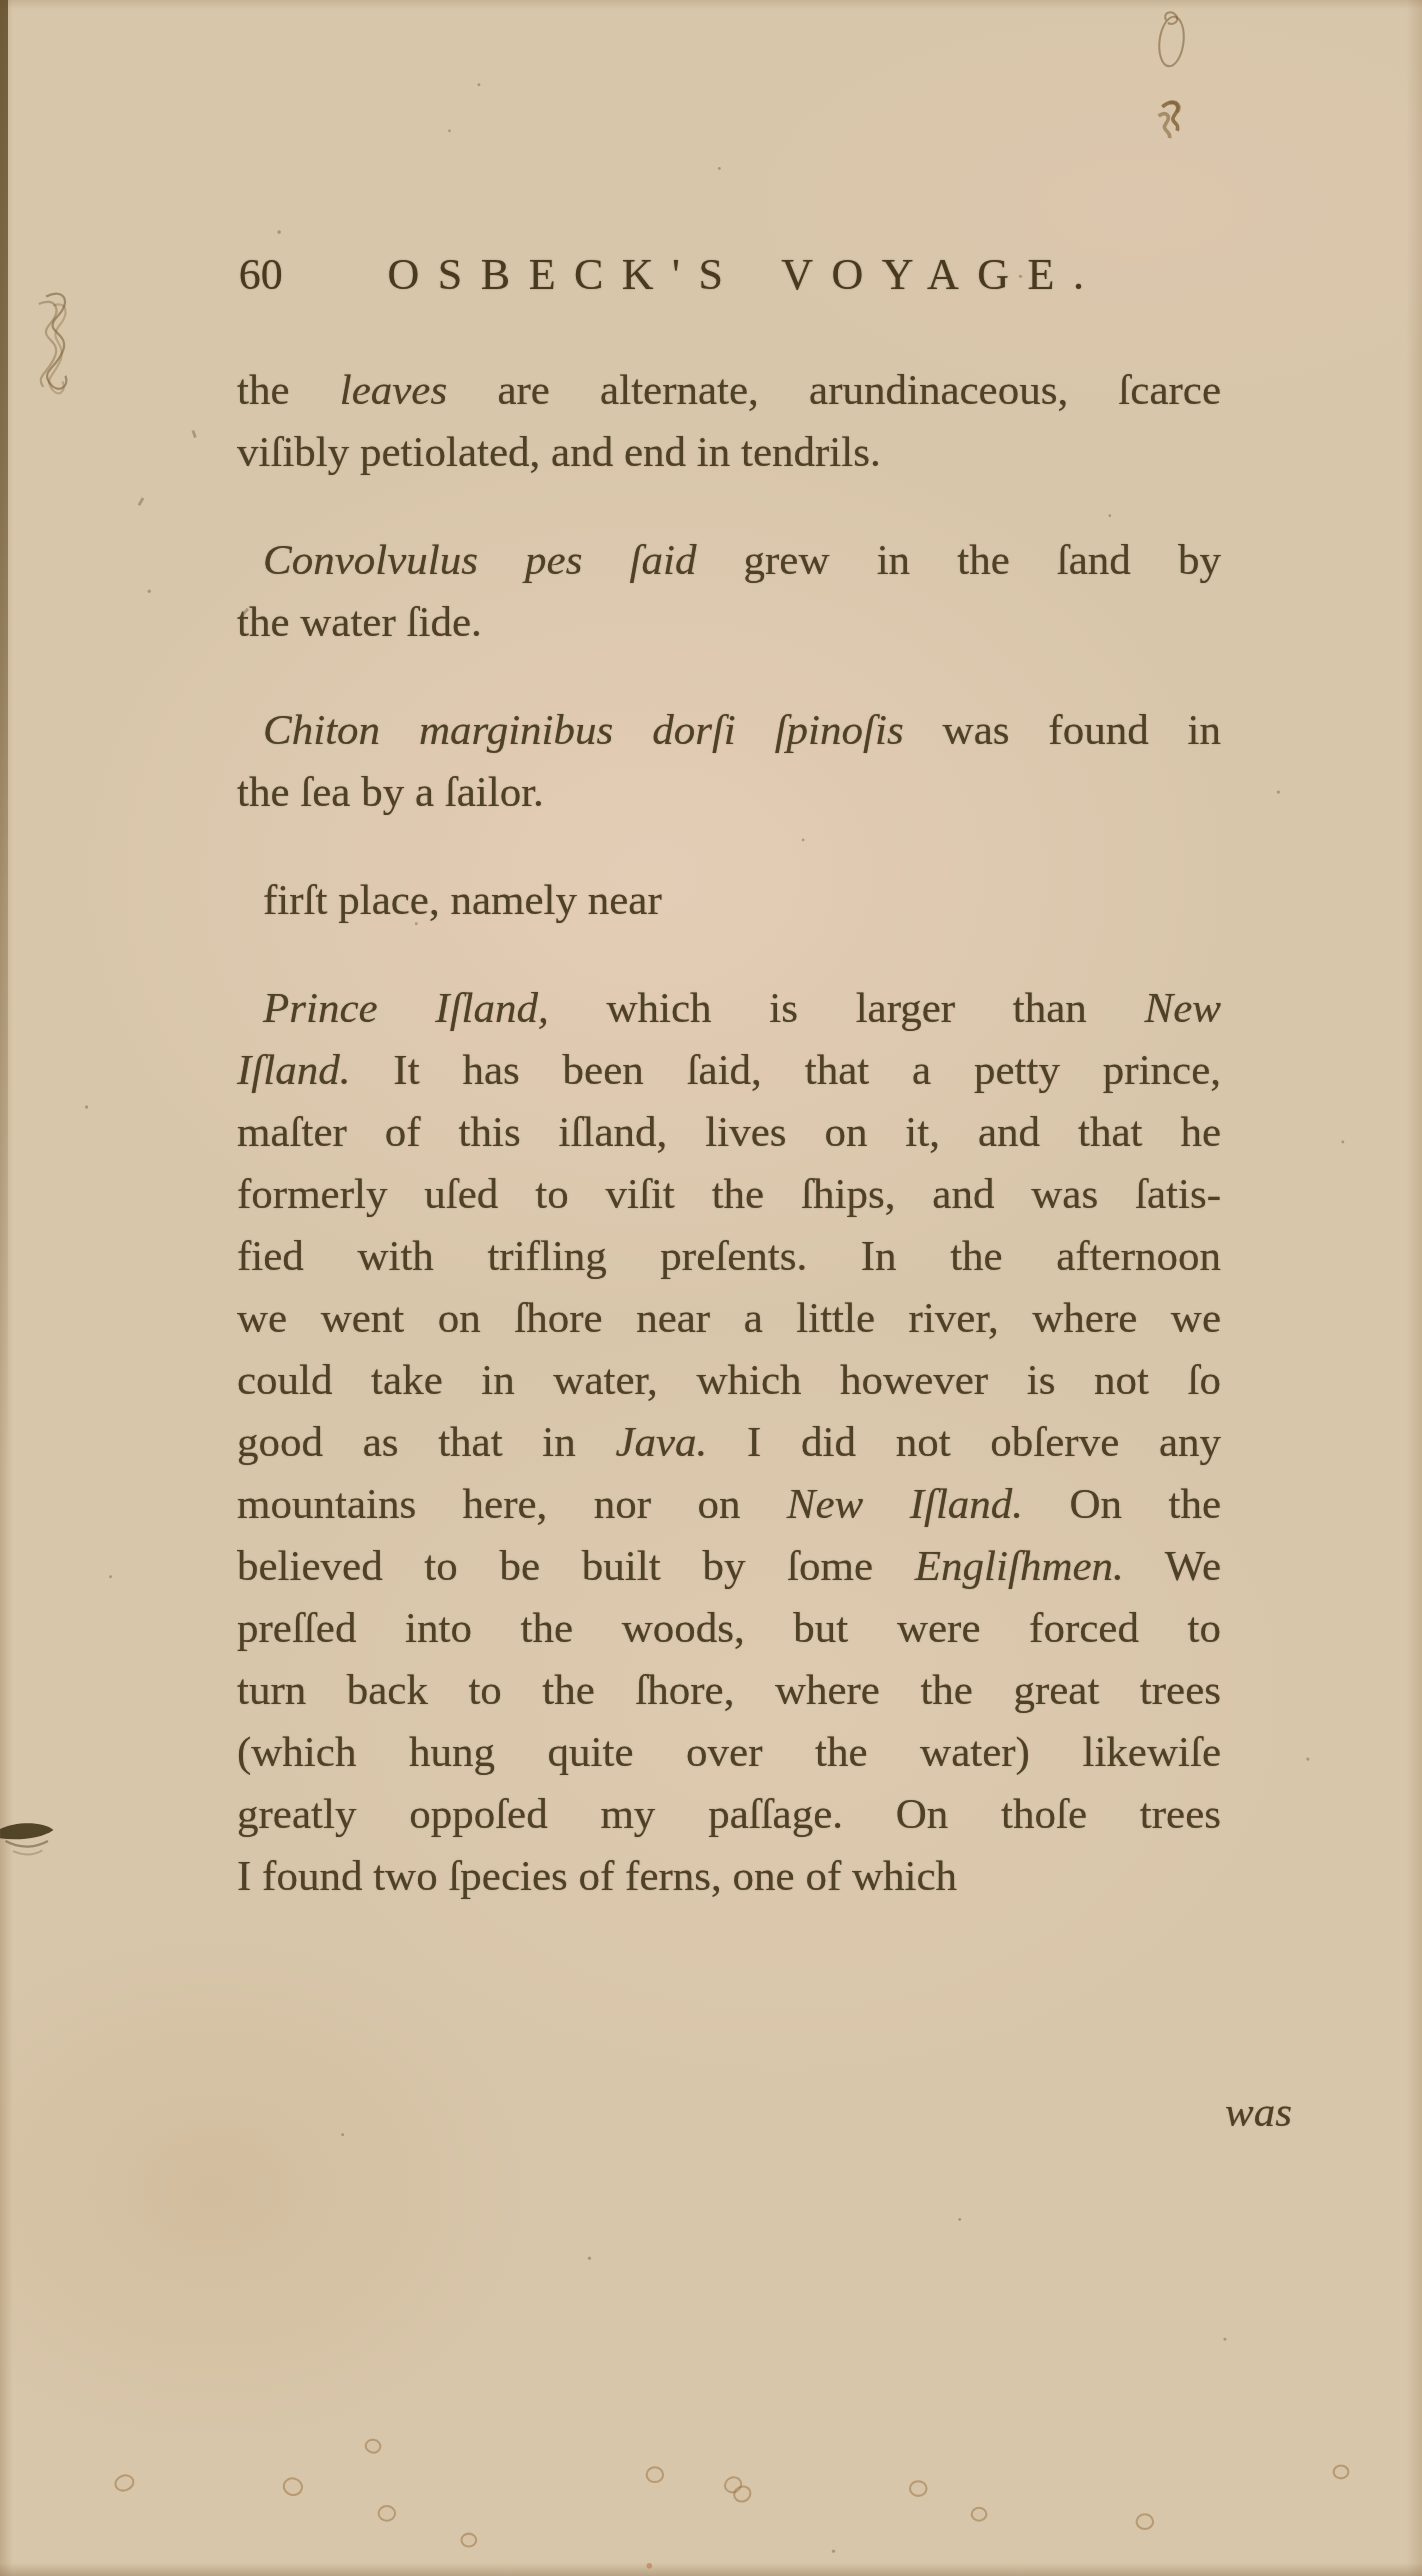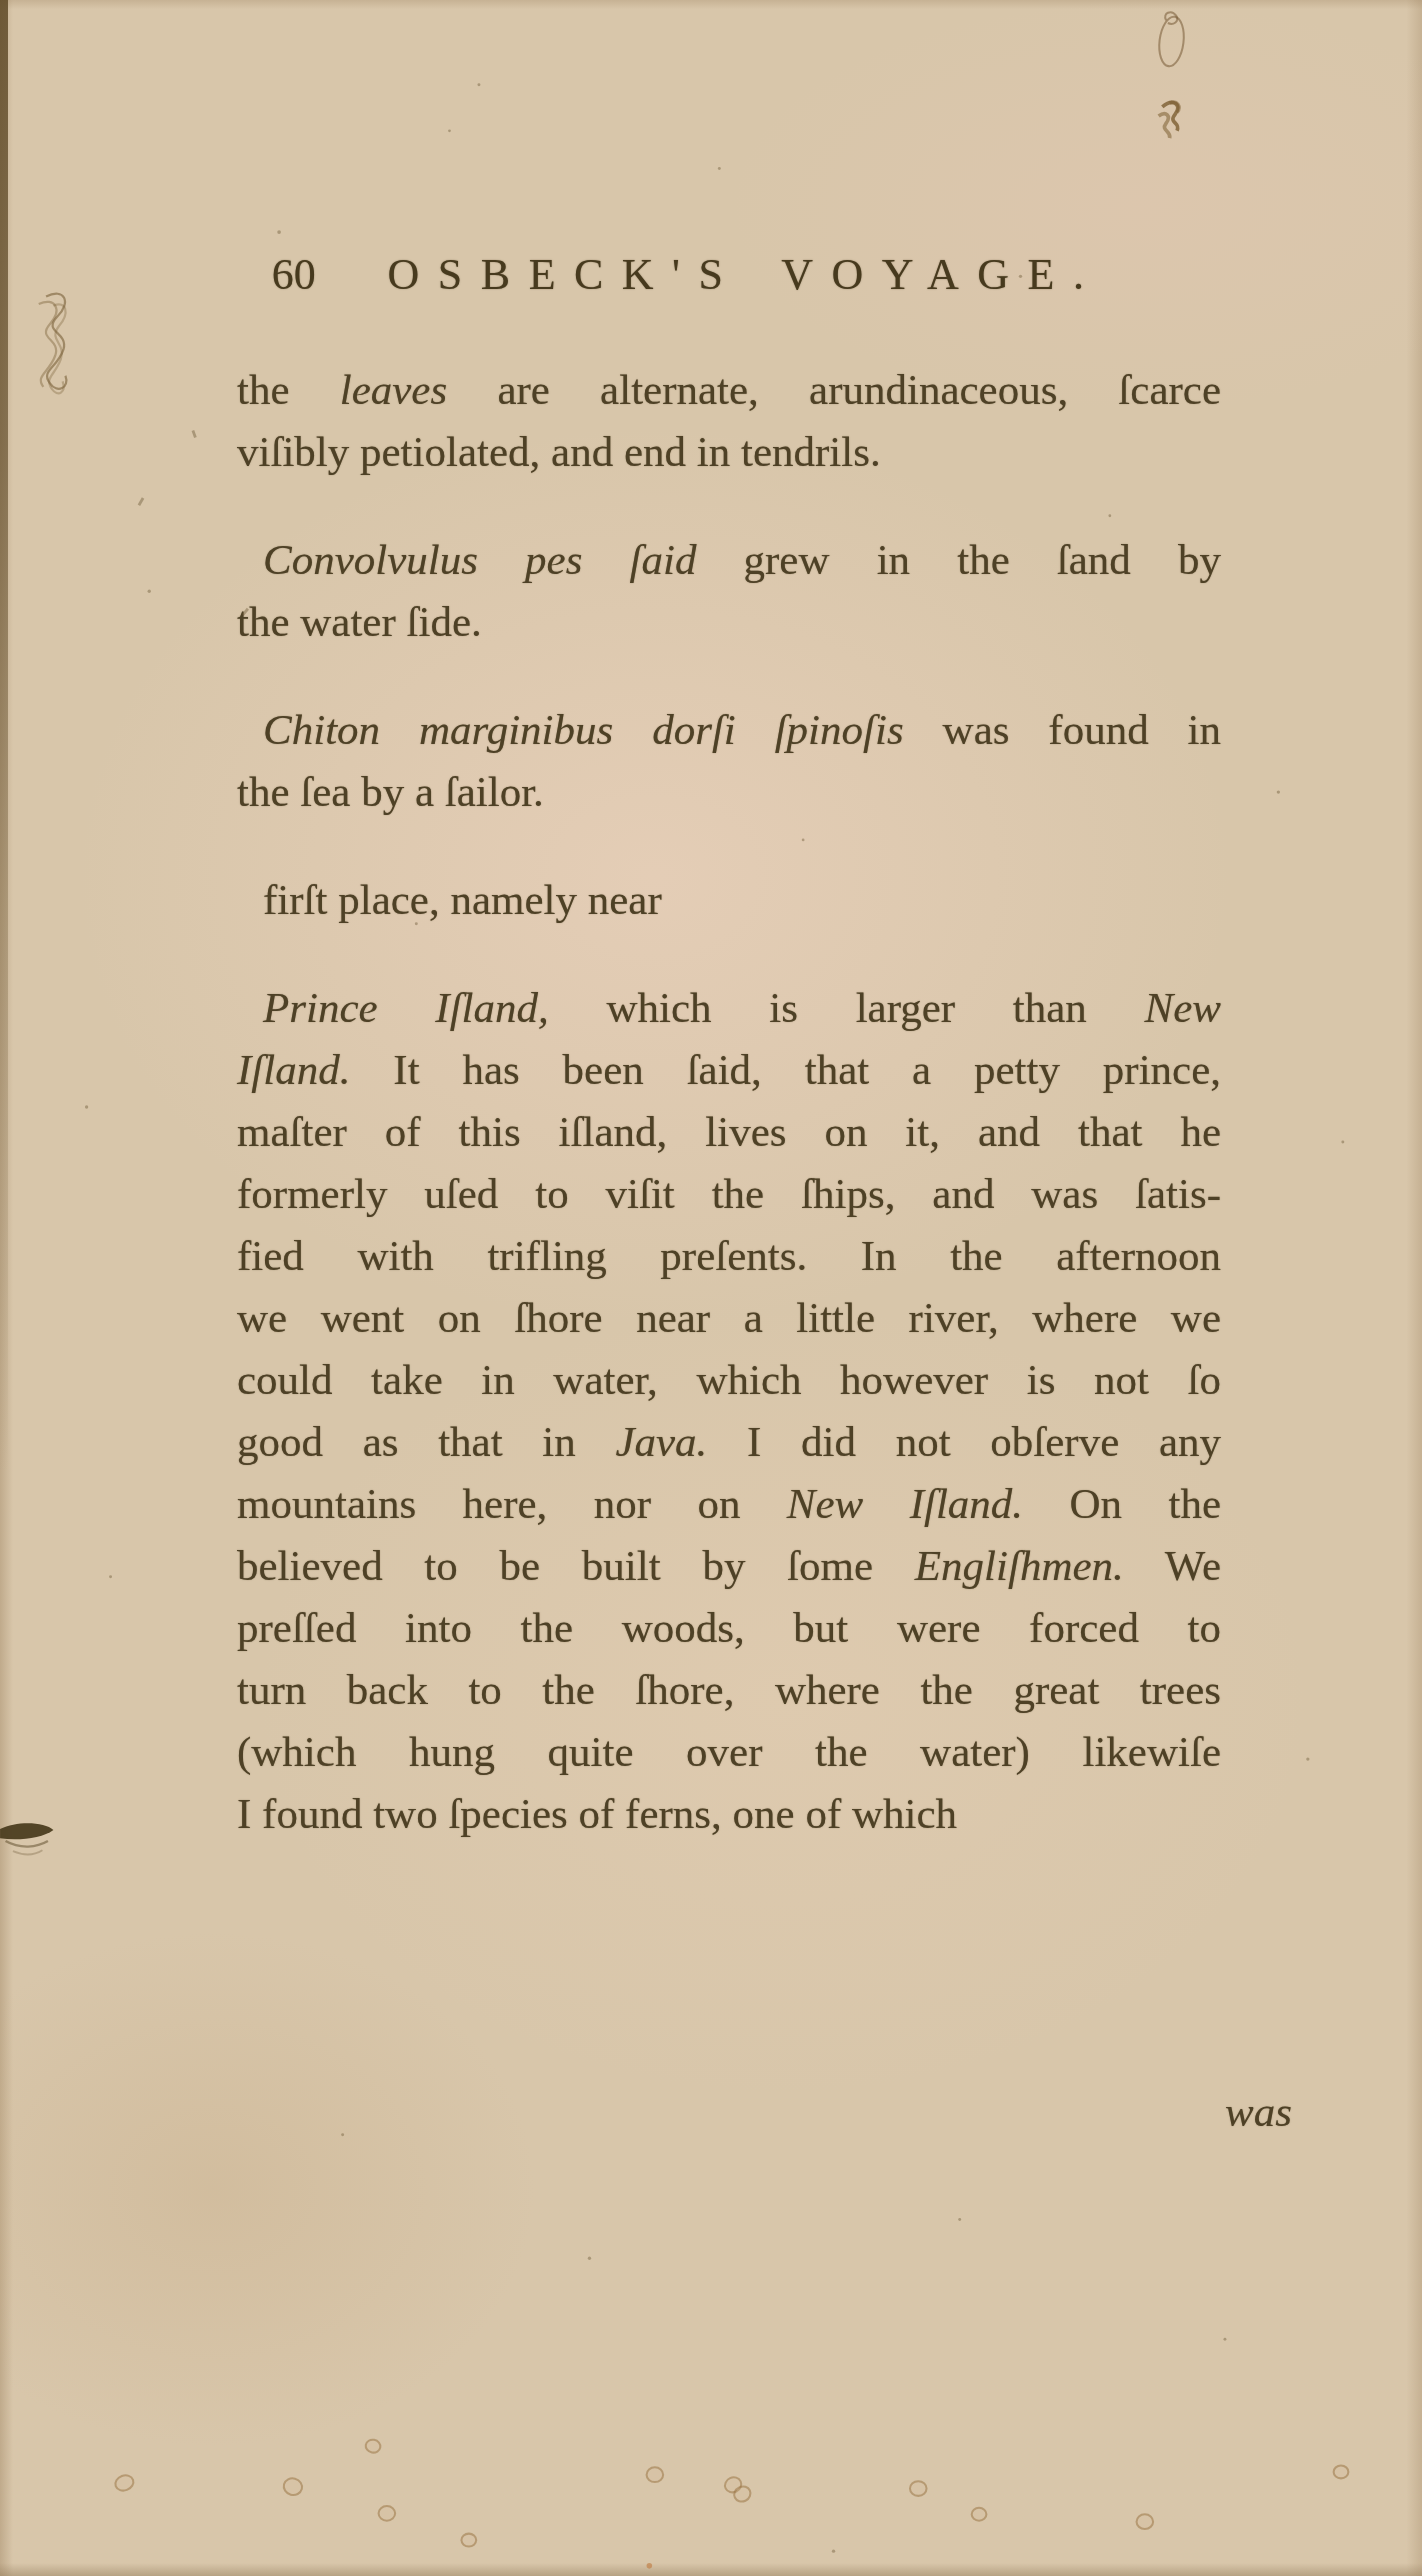--- a/index.html
+++ b/index.html
@@ -43,21 +43,20 @@
     width: 984px;
     height: 52px;
     font-size: 44px;
     color: #473a1e;
     text-shadow: 0 0 1.4px rgba(70,55,28,0.6);
   }
   .page-number {
     position: absolute;
     left: 1.8px;
     top: 0;
-    margin-left: 33px;
   }
   .running-title {
     position: absolute;
     left: 16px;
     width: 100%;
     top: 0;
     text-align: center;
     letter-spacing: 0.42em;
     word-spacing: 0.25em;
     white-space: nowrap;
@@ -130,20 +129,21 @@
         <div class="line"><span>formerly uſed to viſit the ſhips, and was ſatis-</span></div>
         <div class="line"><span>fied with trifling preſents. In the afternoon</span></div>
         <div class="line"><span>we went on ſhore near a little river, where we</span></div>
         <div class="line"><span>could take in water, which however is not ſo</span></div>
         <div class="line"><span>good as that in </span><span class="it">Java.</span><span> I did not obſerve any</span></div>
         <div class="line"><span>mountains here, nor on </span><span class="it">New Iſland.</span><span> On the</span></div>
         <div class="line"><span>believed to be built by ſome </span><span class="it">Engliſhmen.</span><span> We</span></div>
         <div class="line"><span>preſſed into the woods, but were forced to</span></div>
         <div class="line"><span>turn back to the ſhore, where the great trees</span></div>
         <div class="line"><span>(which hung quite over the water) likewiſe</span></div>
+        <div class="line"><span>greatly oppoſed my paſſage. On thoſe trees</span></div>
         <div class="line last"><span>I found two ſpecies of ferns, one of which</span></div>
       </div>
     </div>
 
   <div class="catchword">was</div>
 
   <svg class="stains" width="1423" height="2576" viewBox="0 0 1545 2797">
 
     <g stroke="rgba(122,96,56,0.6)" stroke-width="2.4" fill="none">
       <path d="M50,322 C70,312 78,328 62,344 C46,361 74,360 69,379 C62,400 44,402 54,416 C62,428 76,421 71,408"></path>

